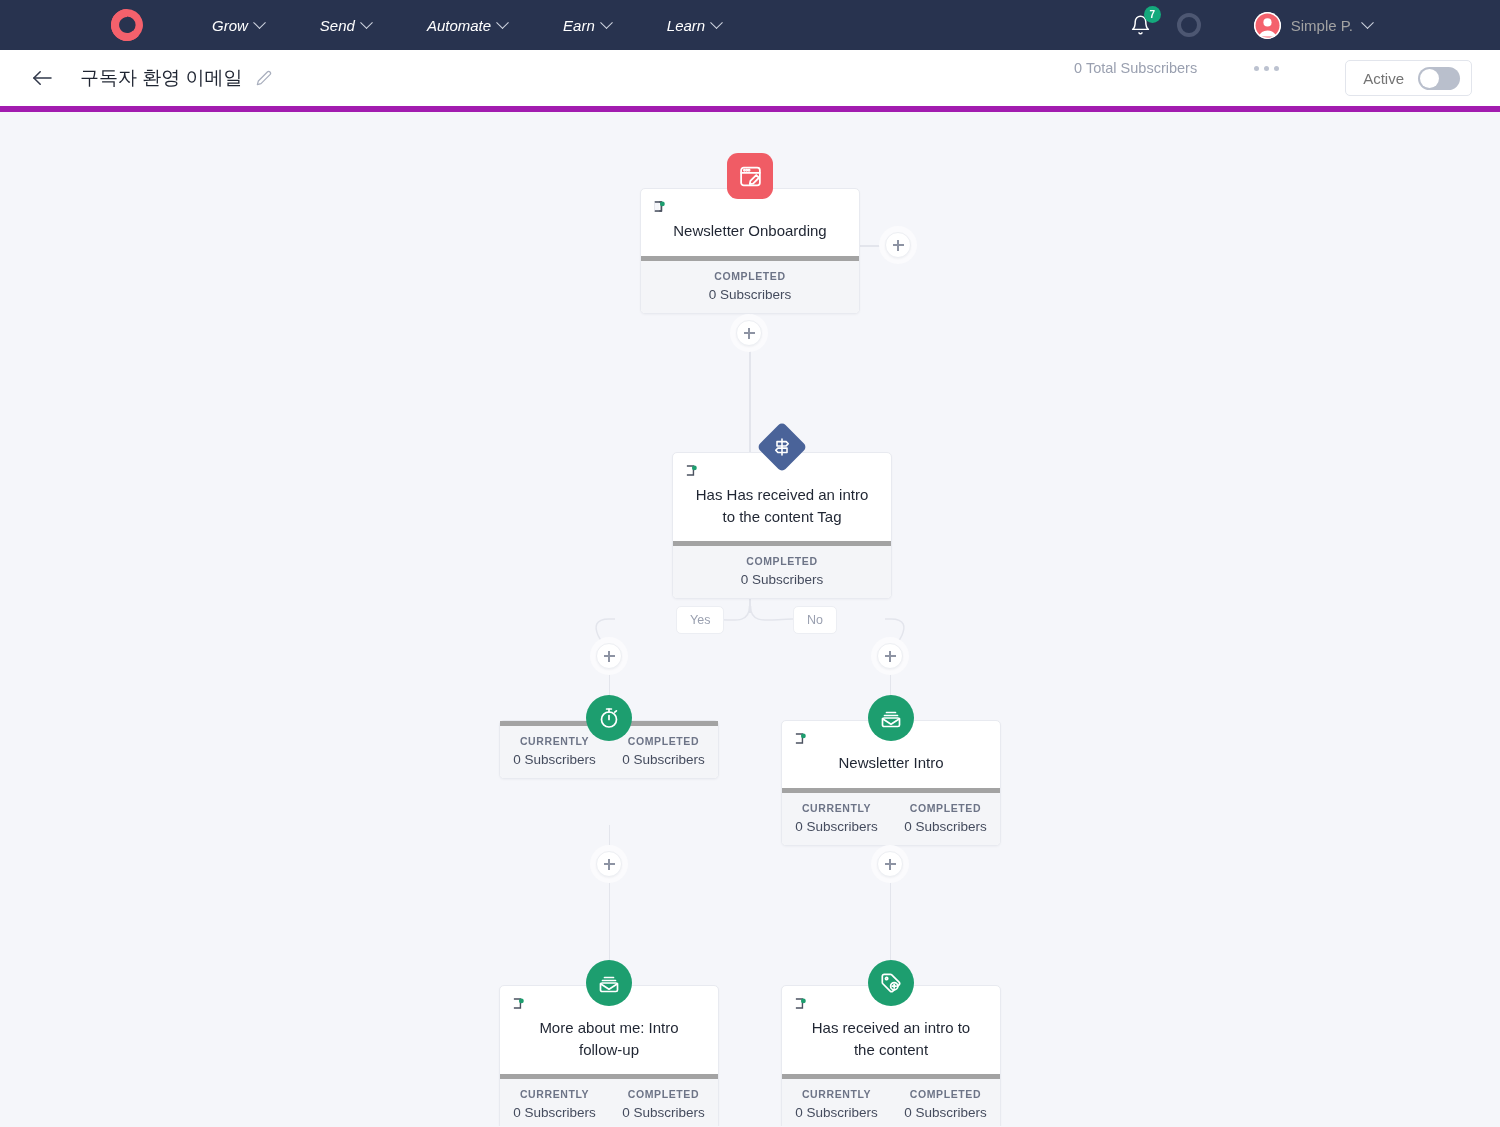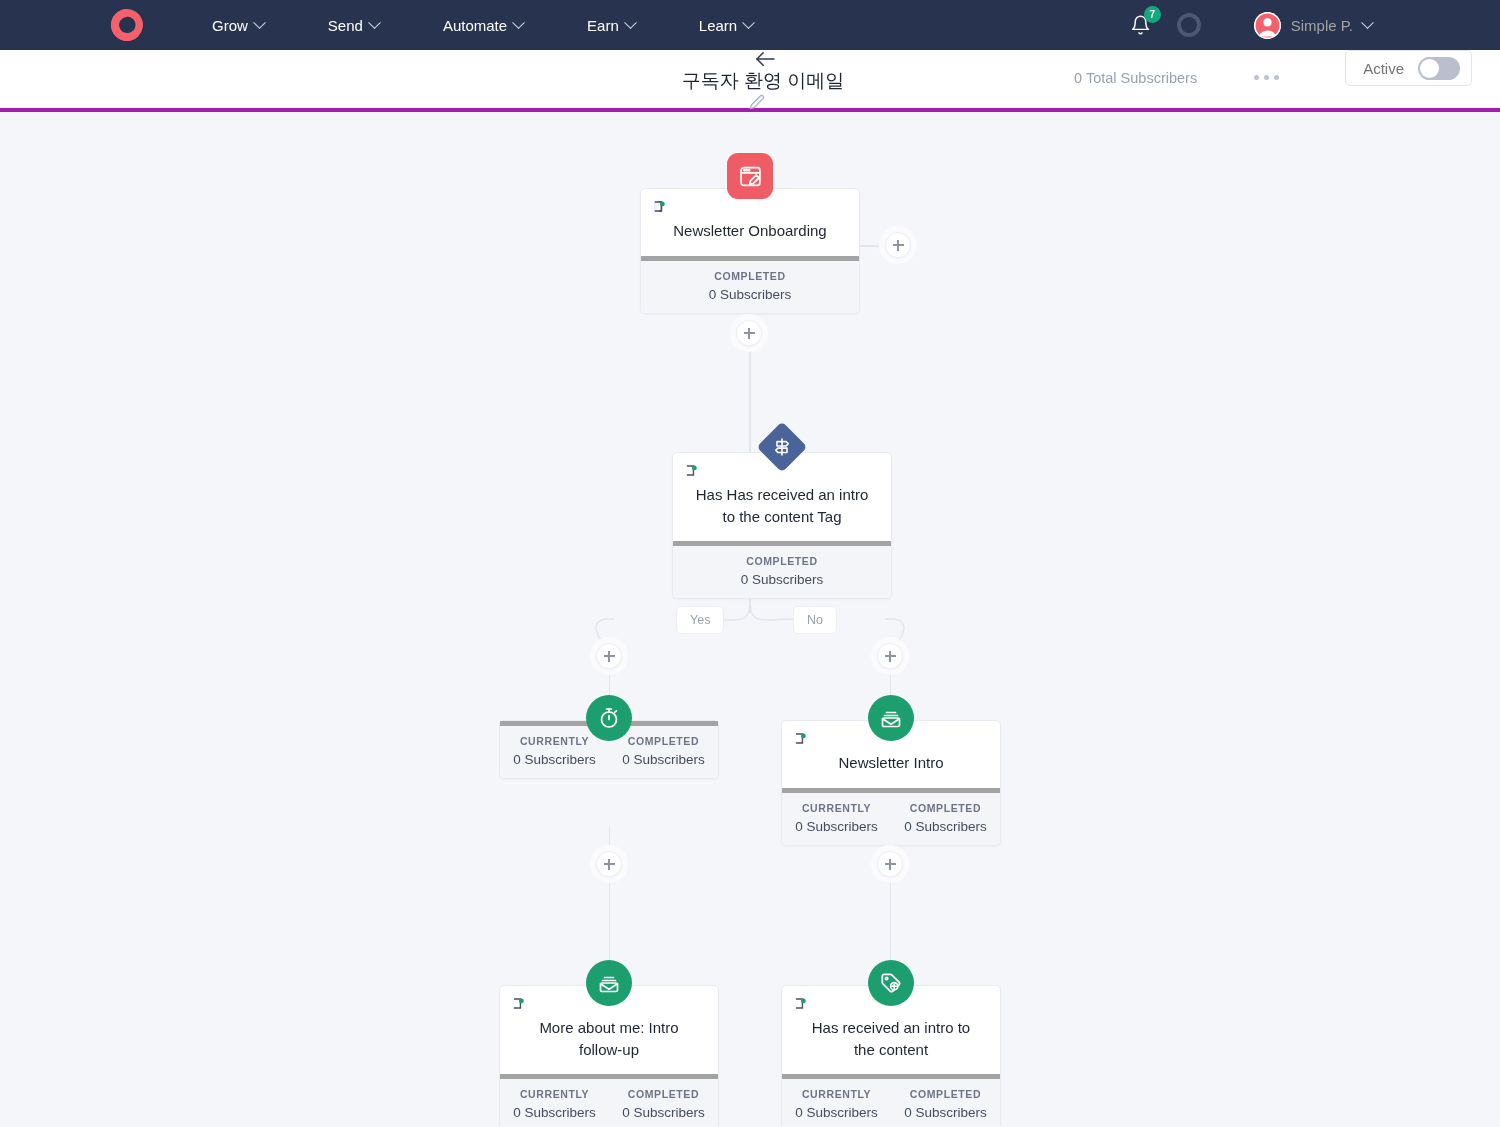--- a/index.html
+++ b/index.html
@@ -21,21 +21,22 @@
   }
   .logo {
     margin-left: 105px;
     width: 44px; height: 44px;
     display: flex; align-items: center; justify-content: center;
   }
   .nav-links {
     display: flex;
     align-items: center;
     margin-left: 39px;
-    gap: 16px;
+    gap: 8px;
+    font-style: italic;
   }
   .nav-link {
     color: #ffffff;
     font-size: 15px;
     padding: 0 24px;
     display: flex;
     align-items: center;
     gap: 7px;
     cursor: pointer;
     white-space: nowrap;
@@ -95,25 +96,24 @@
     background: #fff;
     display: flex; align-items: center; justify-content: center;
     overflow: hidden;
   }
   .user-name { color: #a3a3a3; font-size: 15px; }
 
   
   .subheader {
     height: 62px;
     background: #ffffff;
-    border-bottom: 4px solid #a21caf;
+    border-bottom: 6px solid #a21caf;
     display: flex;
     align-items: center;
     position: relative;
-    flex-direction: column;
   }
   .back-arrow {
     margin-left: 30px;
     width: 24px; height: 24px;
     display: flex; align-items: center; justify-content: center;
     cursor: pointer;
   }
   .page-title {
     margin-left: 26px;
     font-size: 19px;
@@ -123,21 +123,21 @@
   .edit-pencil {
     margin-left: 13px;
     width: 16px; height: 16px;
     cursor: pointer;
     display:flex;align-items:center;justify-content:center;
   }
   .sub-right {
     position: absolute;
     right: 28px;
     display: flex;
-    align-items: flex-end;
+    align-items: flex-start;
     gap: 20px;
   }
   .total-subs { color: #9aa0b0; font-size: 14.5px; }
   .dots {
     margin-left: 33px;
     display: flex; gap: 5px; align-items: center;
     cursor: pointer;
     padding: 6px 4px;
   }
   .dots i { width: 5px; height: 5px; border-radius: 50%; background: #bcc2d0; display: block; }

